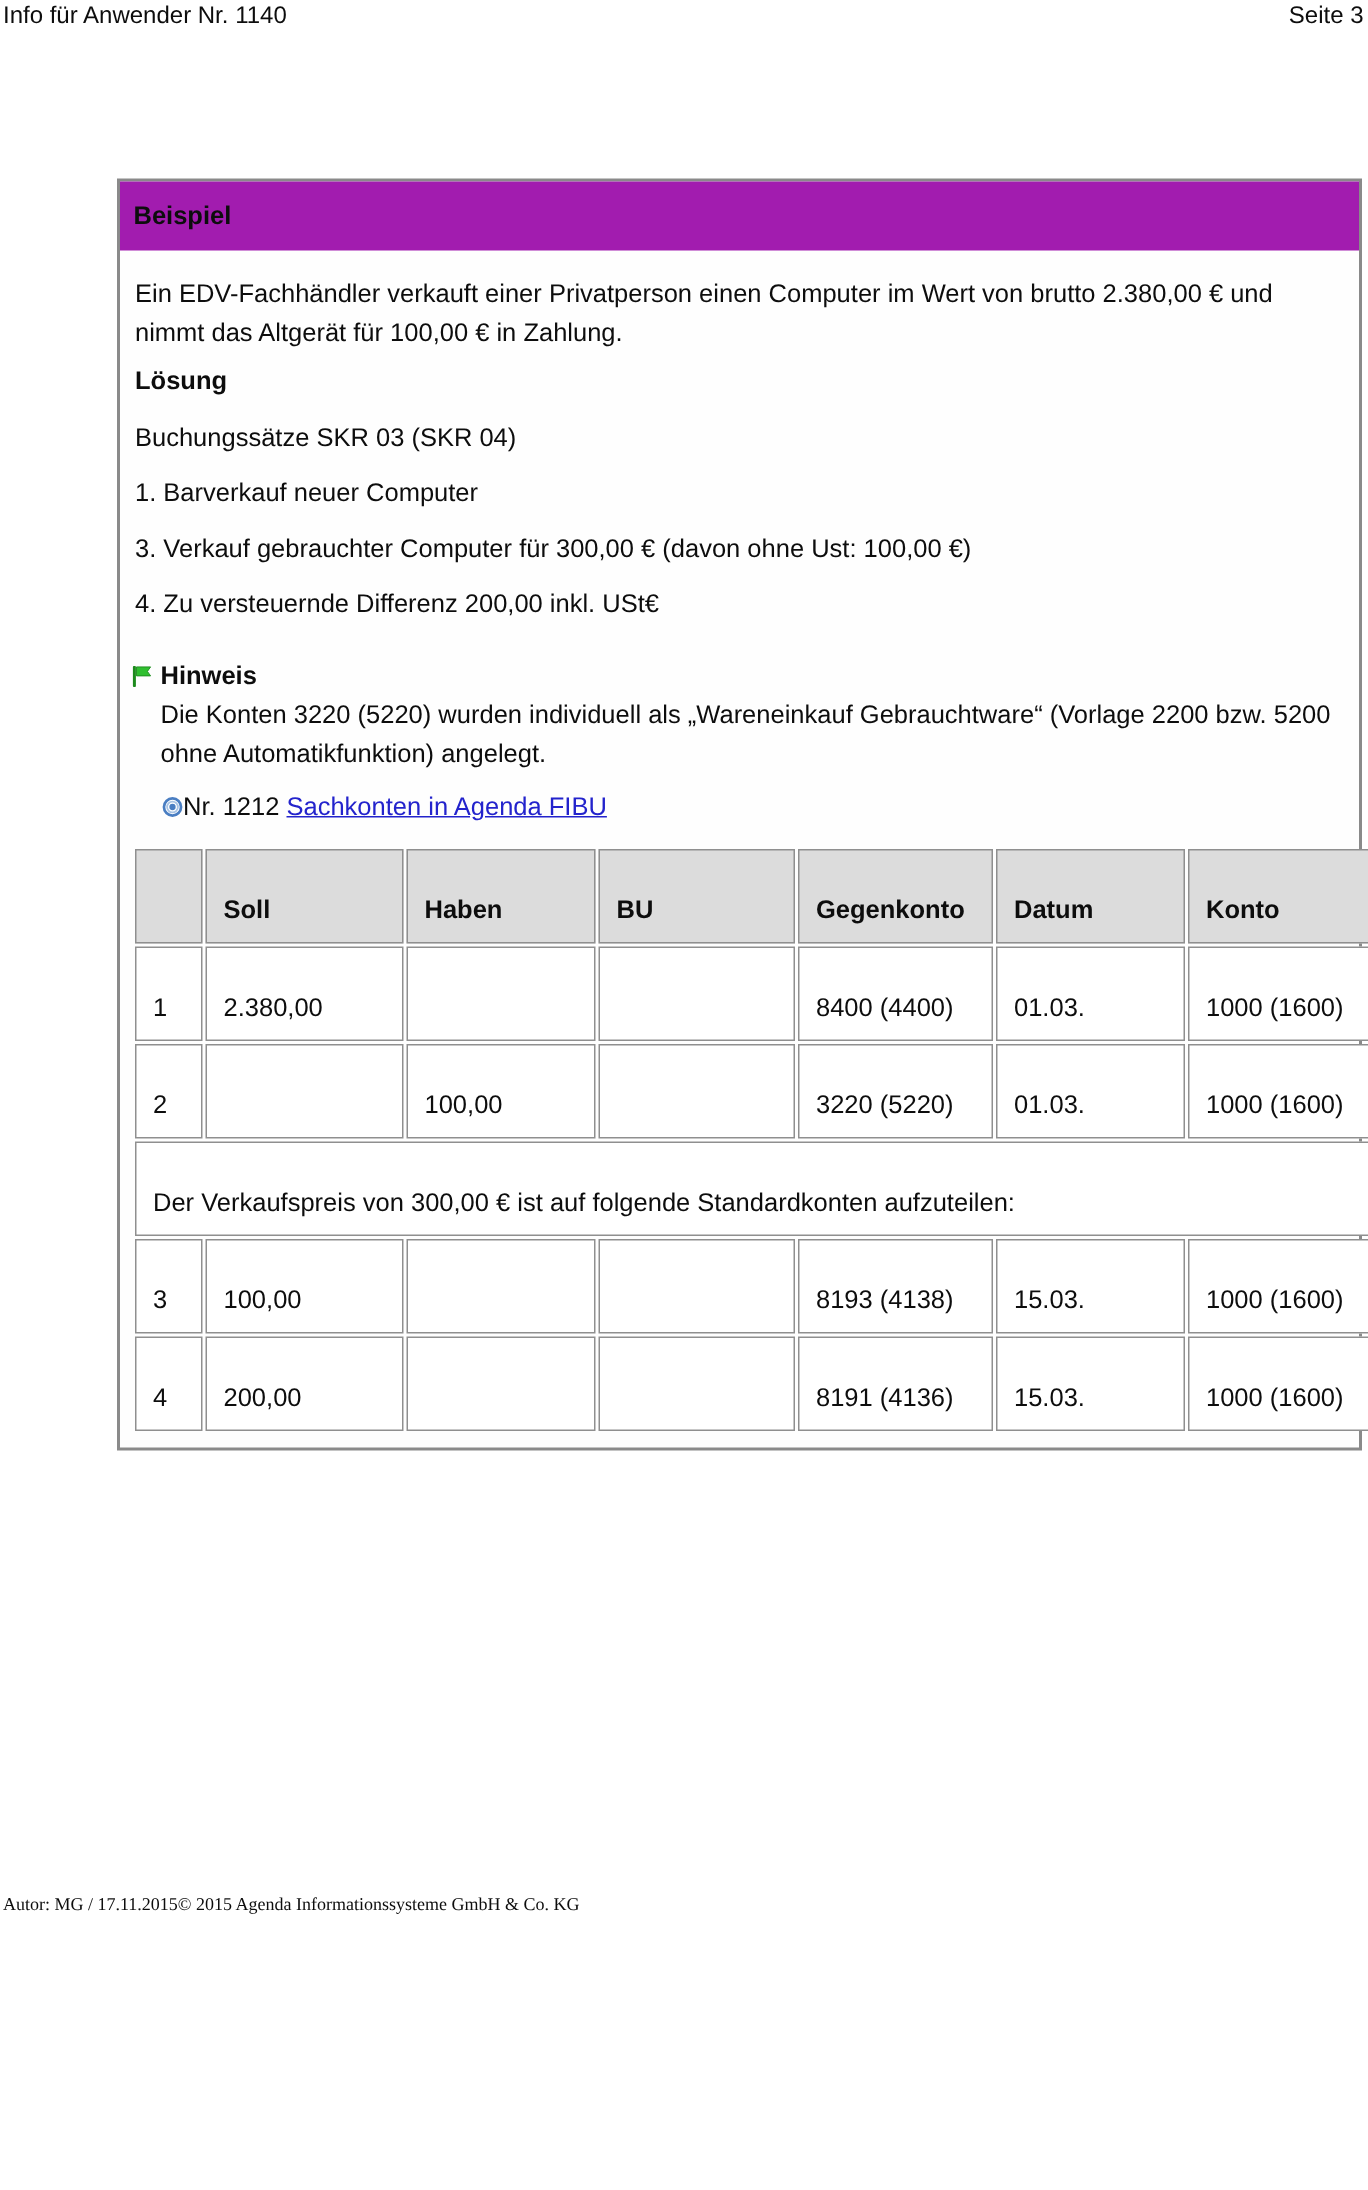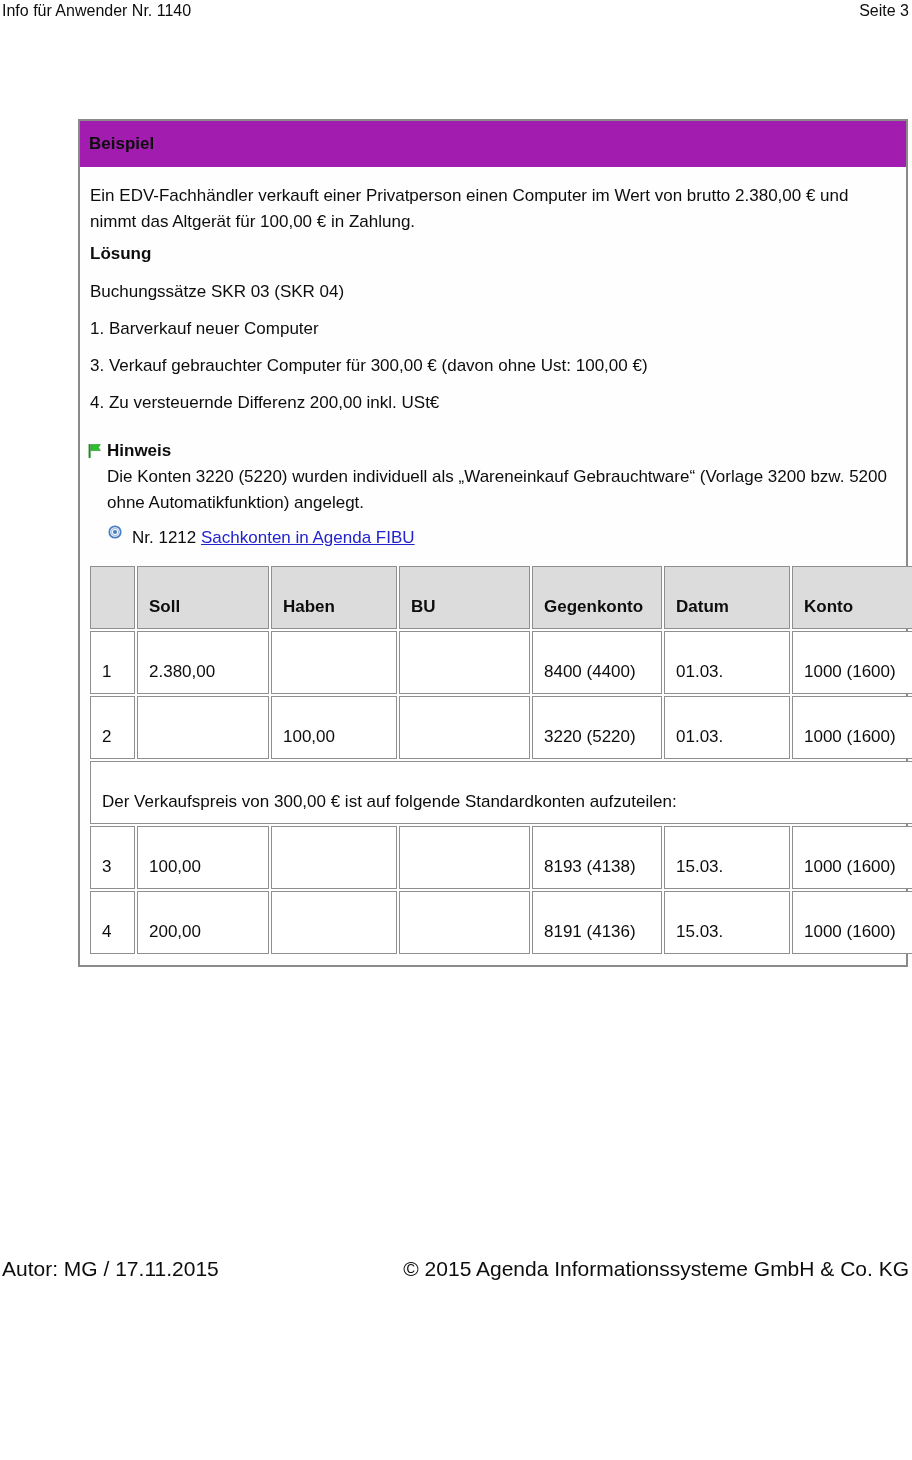--- a/index.html
+++ b/index.html
@@ -12,22 +12,22 @@
     overflow:hidden;
   }
   
   .pg-header{
     position:absolute;top:1px;left:2px;right:3px;
     display:flex;justify-content:space-between;
     font-size:16px;line-height:20px;
   }
   .pg-footer{
     position:absolute;bottom:4px;left:2px;right:3px;
-    display:flex;justify-content:space-between;
-    font-size:21px;line-height:20px;
+    display:flex;justify-content:flex-start;
+    font-size:12px;line-height:20px;font-family:Liberation Serif, serif;
   }
   
   .content-box{
     position:absolute;left:78px;top:119px;width:830px;
     box-sizing:border-box;
     border:2px solid #8a8a8a;
     background:#fefefe;
   }
   .box-title{
     height:46px;background:#a21caf;
@@ -40,21 +40,21 @@
     font-size:17px;
   }
   .intro{margin:16px 0 0;line-height:26px;max-width:800px;}
   .solution{margin-top:6px;line-height:26px;font-weight:700;}
   .subtitle{margin-top:12px;line-height:26px;}
   .step{margin-top:11px;line-height:26px;}
   .hinweis{margin-top:6px;}
   .hinweis-head{line-height:26px;font-weight:700;display:flex;align-items:center;gap:5px;margin-left:-3px;margin-top:22px;}
   .hinweis-head .icn{display:inline-flex;flex:0 0 auto;}
   .hinweis-body{line-height:26px;margin-left:17px;max-width:786px;}
-  .reference{margin-top:9px;margin-left:18px;line-height:26px;display:flex;align-items:flex-start;gap:10px;}
+  .reference{margin-top:9px;margin-left:18px;line-height:26px;display:flex;align-items:center;gap:0;}
   .reference .icn{display:inline-flex;flex:0 0 auto;}
   .reference a{color:#2323cc;text-decoration:underline;cursor:pointer;}
   
   table.booking{
     margin-top:13px;margin-left:-2px;
     width:812px;
     table-layout:fixed;
     border-collapse:separate;border-spacing:2px;
     font-size:17px;
   }
@@ -96,21 +96,21 @@
       <div class="hinweis">
         <div class="hinweis-head">
           <span class="icn">
             <svg width="15" height="16" viewBox="0 0 15 16" aria-hidden="true">
               <rect x="1.6" y="1" width="2" height="14" rx="0.6" fill="#1d8a1d"></rect>
               <path d="M4 1.6 h9.4 l-2.1 3 2.1 3 H4 Z" fill="#2fbf2f" stroke="#1d8a1d" stroke-width="0.6"></path>
             </svg>
           </span>
           <span>Hinweis</span>
         </div>
-        <div class="hinweis-body">Die Konten 3220 (5220) wurden individuell als „Wareneinkauf Gebrauchtware“ (Vorlage 3200 bzw. 5200 ohne Automatikfunktion) angelegt.</div>
+        <div class="hinweis-body">Die Konten 3220 (5220) wurden individuell als „Wareneinkauf Gebrauchtware“ (Vorlage 2200 bzw. 5200 ohne Automatikfunktion) angelegt.</div>
       </div>
 
       <div class="reference">
         <span class="icn">
           <svg width="14" height="14" viewBox="0 0 14 14" aria-hidden="true">
             <circle cx="7" cy="7" r="5.7" fill="#ffffff" stroke="#4a7ec2" stroke-width="1.8"></circle>
             <circle cx="7" cy="7" r="3.6" fill="none" stroke="#a9c4e4" stroke-width="1.2"></circle>
             <circle cx="7" cy="7" r="2.1" fill="#4a7ec2"></circle>
           </svg>
         </span>

